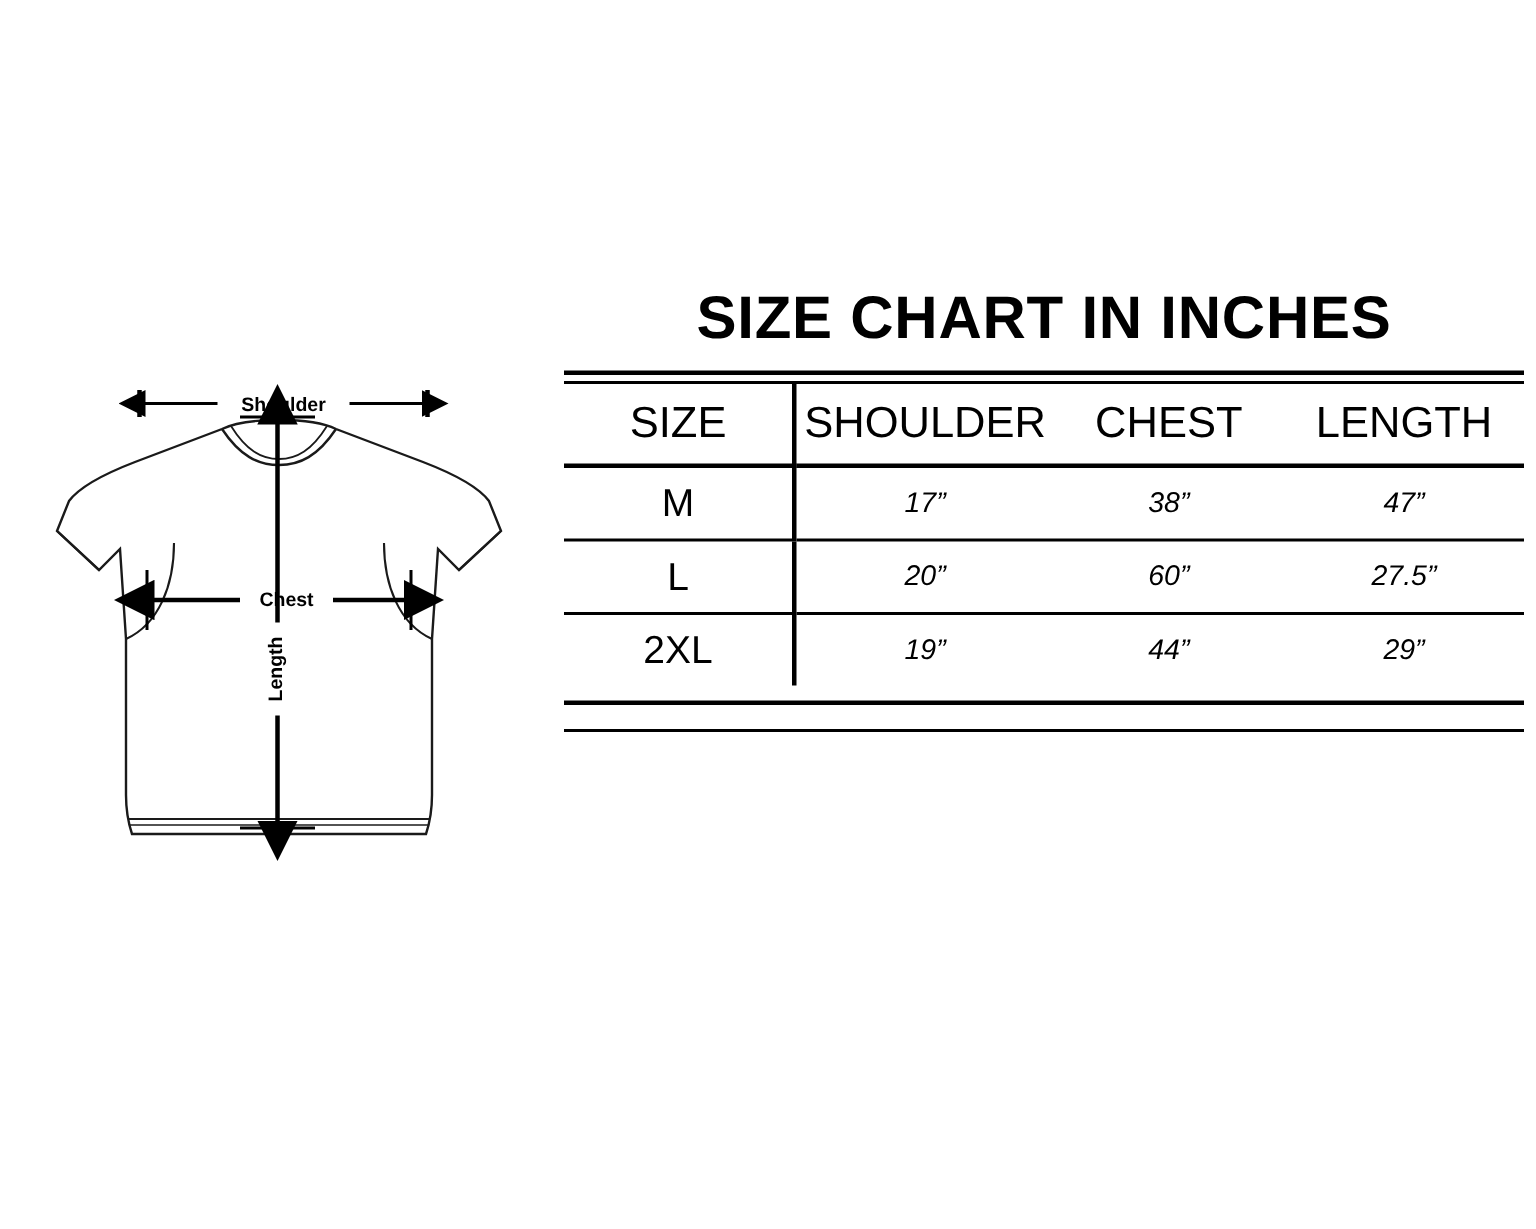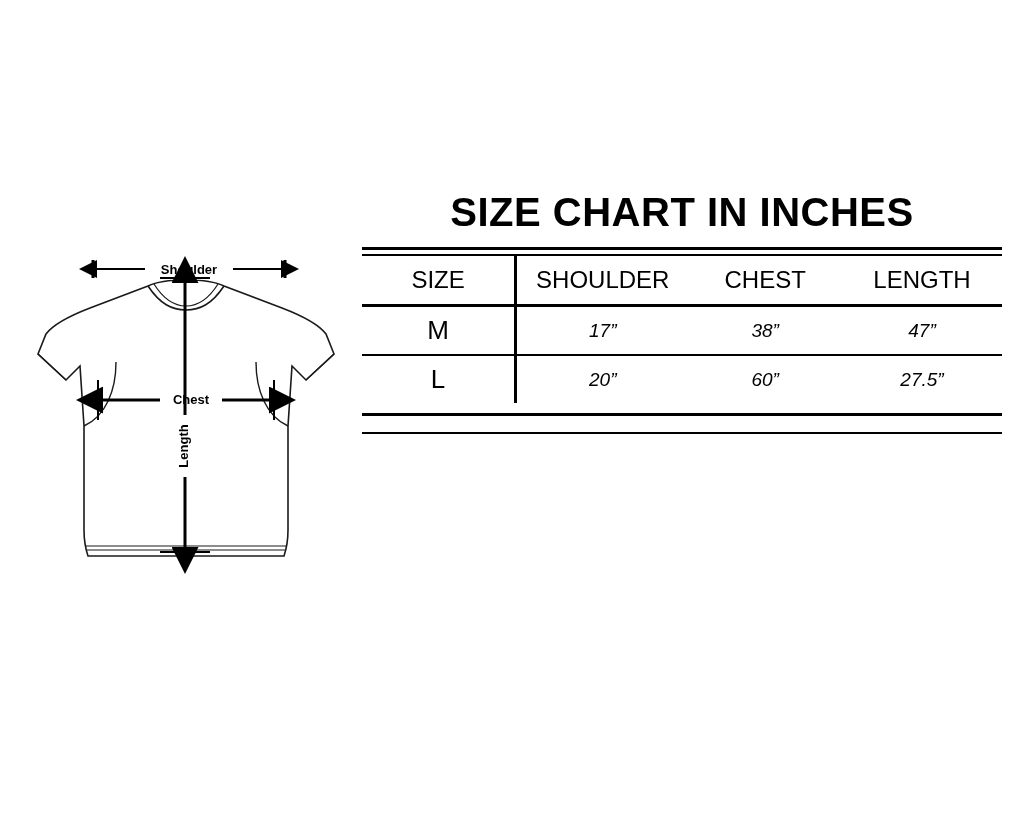--- a/index.html
+++ b/index.html
@@ -22,21 +22,21 @@
     left: 20px;
     top: 230px;
     width: 330px;
     height: 360px;
   }
   #shirt-diagram svg { display: block; }
 
   
   #chart-panel {
     position: absolute;
-    left: 362px;
+    left: 376px;
     top: 190px;
     width: 640px;
   }
   #chart-title {
     font-size: 40px;
     font-weight: bold;
     letter-spacing: 0.5px;
     text-align: center;
     margin: 0 0 12px 0;
     white-space: nowrap;
@@ -52,21 +52,21 @@
     border-collapse: collapse;
     width: 100%;
     table-layout: fixed;
   }
   table.size-table col.c-size   { width: 24%; }
   table.size-table col.c-sh     { width: 27%; }
   table.size-table col.c-ch     { width: 24%; }
   table.size-table col.c-len    { width: 25%; }
 
   table.size-table th {
-    font-size: 24px;
+    font-size: 29px;
     font-weight: normal;
     text-align: center;
     padding: 10px 0 10px 0;
     border-bottom: 3px solid #000;
   }
   table.size-table th.divider,
   table.size-table td.divider {
     border-right: 3px solid #000;
   }
   table.size-table td {
@@ -200,20 +200,26 @@
         <td class="val">17”</td>
         <td class="val">38”</td>
         <td class="val">47”</td>
       </tr>
       <tr>
         <td class="divider">L</td>
         <td class="val">20”</td>
         <td class="val">60”</td>
         <td class="val">27.5”</td>
       </tr>
+      <tr>
+        <td class="divider">2XL</td>
+        <td class="val">19”</td>
+        <td class="val">44”</td>
+        <td class="val">29”</td>
+      </tr>
     </tbody>
   </table>
 
   <div class="bottom-rules">
     <div class="rule"></div>
     <div class="rule thin"></div>
   </div>
 </div>
 
 </body></html>

